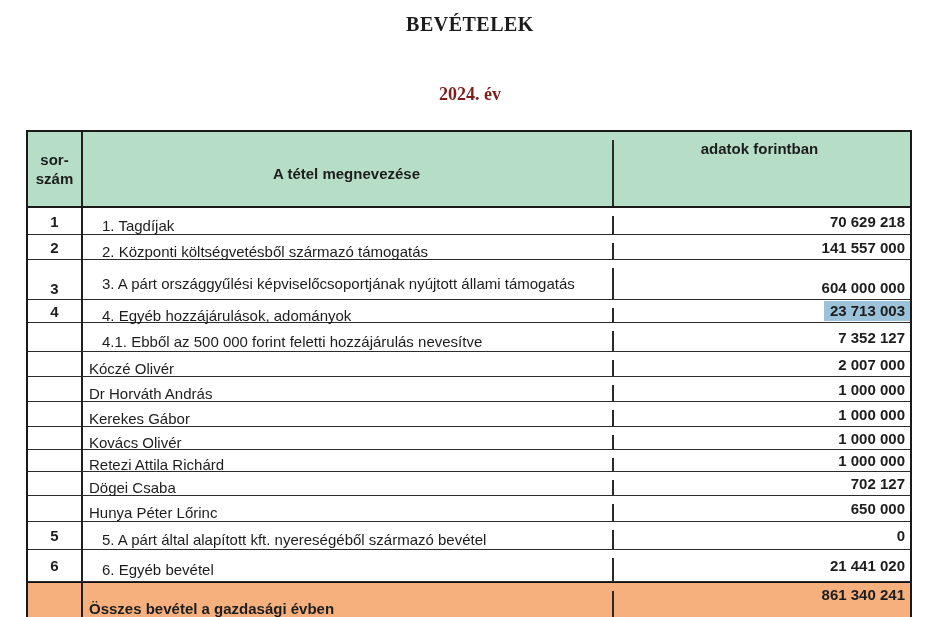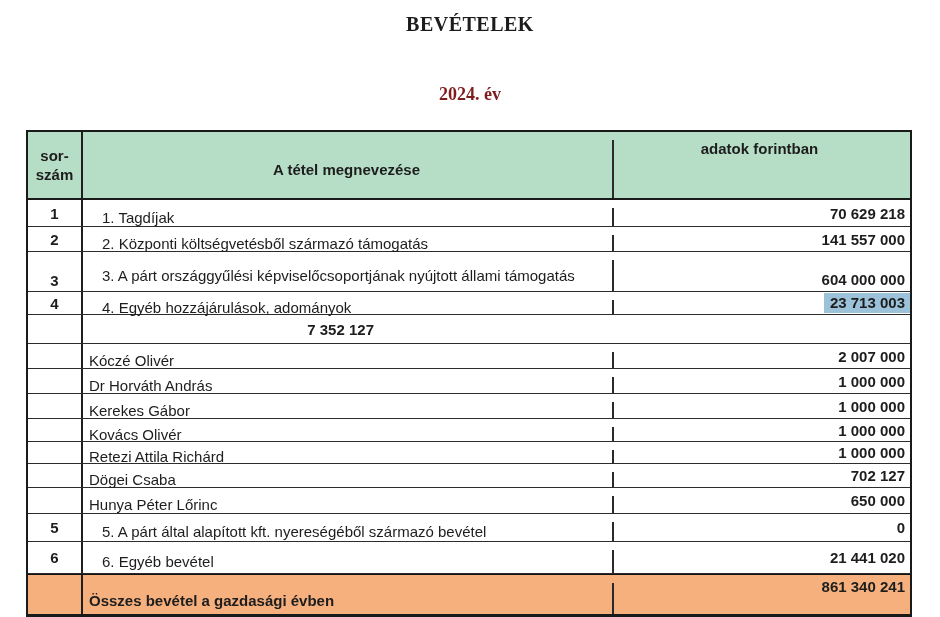--- a/index.html
+++ b/index.html
@@ -53,21 +53,21 @@
   .c2 .txt.indent{text-indent:13px;}
   .c3{
     width:296px;flex:0 0 296px;box-sizing:border-box;
     display:flex;align-items:center;justify-content:flex-end;
     font-weight:bold;
     padding-right:5px;
   }
   
   .thead{
     background:#b6dec6;
-    height:68px;
+    height:76px;
     border-bottom:2px solid #1a1a1a;
     font-weight:bold;
   }
   .thead .c1{white-space:pre-line;text-align:center;line-height:19px;}
   .thead .c2{justify-content:center;}
   .thead .c3{align-items:flex-start;justify-content:center;padding-top:8px;}
   
   .va-bottom{align-items:flex-end !important;}
   .c1.va-bottom{padding-bottom:2px;}
   .c3.va-bottom{padding-bottom:3px;}
@@ -147,20 +147,23 @@
       </div>
     <div class="c3">
         <span class="hl">23 713 003</span>
       </div>
   </div>
 
   <div class="trow" style="height:29px">
     <div class="c1">
         <span></span>
       </div>
+    <div class="c2">
+        <div class="txt indent">4.1. Ebből az 500 000 forint feletti hozzájárulás nevesítve</div>
+      </div>
     <div class="c3">
         <span>7 352 127</span>
       </div>
   </div>
 
   <div class="trow" style="height:25px">
     <div class="c1">
         <span></span>
       </div>
     <div class="c2">

